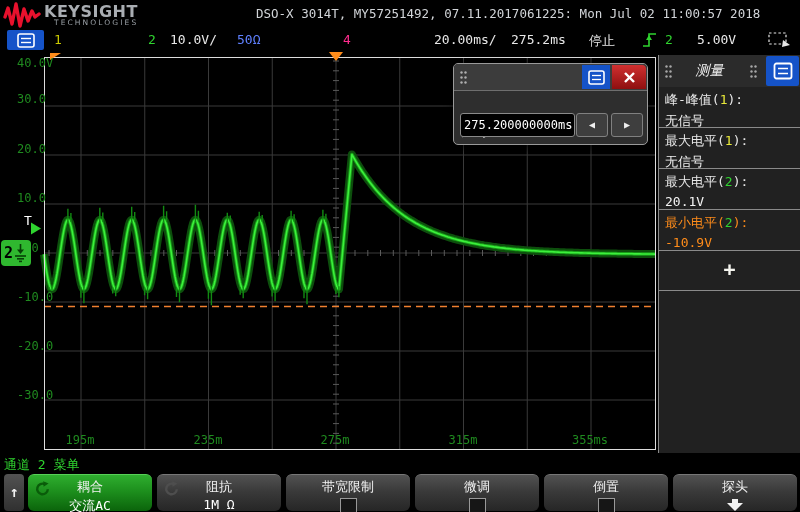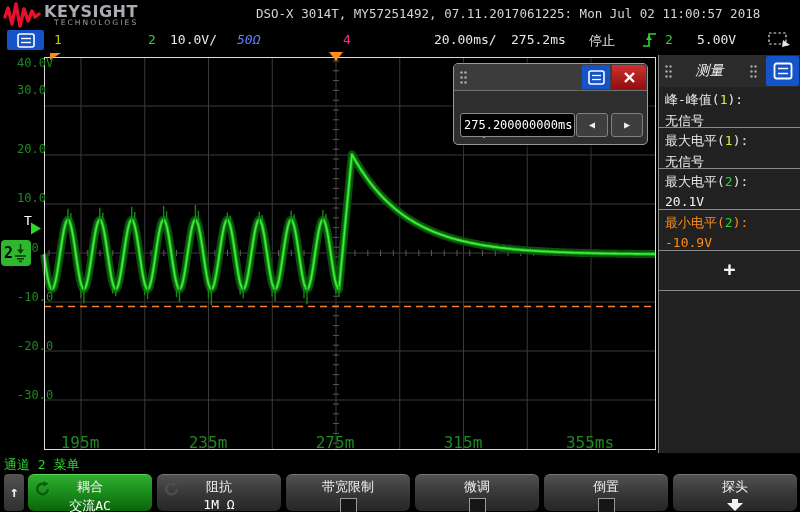--- a/index.html
+++ b/index.html
@@ -11,25 +11,25 @@
   .brand{position:absolute;left:44px;top:2px;color:#a9adb2;font-family:"DejaVu Sans",sans-serif;
          font-weight:bold;font-size:16px;letter-spacing:.5px;}
   .brand-sub{position:absolute;left:45px;top:18px;color:#9aa0a6;font-family:"DejaVu Sans",sans-serif;
          font-size:7.5px;letter-spacing:2.1px;margin-left:9px;}
   .sys-title{position:absolute;left:256px;top:6px;color:#d2d5d9;font-size:12.5px;white-space:pre;}
   
   .toolbar{position:absolute;left:0;top:28px;width:800px;height:25px;background:#000;color:#e8e8e8;font-size:13px;}
   .tb{position:absolute;top:4px;white-space:pre;}
   .menu-btn{position:absolute;left:7px;top:2px;width:37px;height:20px;background:#1553c8;border-radius:2px;
             display:flex;align-items:center;justify-content:center;}
-  .ch1{color:#c9c900;} .ch2g{color:#2fd42f;} .imp{color:#5f80ff;font-style:italic;} .ch4{color:#ff2b8d;}
+  .ch1{color:#c9c900;} .ch2g{color:#2fd42f;} .imp{color:#5f80ff;} .ch4{color:#ff2b8d;}
   
   #plot-svg{position:absolute;left:0;top:0;z-index:1;}
   .ylab{position:absolute;left:17px;color:#1f8a1f;font-size:12px;z-index:2;white-space:pre;}
-  .xlab{position:absolute;top:433px;color:#1f8a1f;font-size:16px;z-index:2;transform:translateX(-50%);}
+  .xlab{position:absolute;top:433px;color:#1f8a1f;font-size:12px;z-index:2;transform:translateX(-50%);}
   .ch-badge{position:absolute;left:1px;top:240px;width:27px;height:26px;background:#2fb82f;border-radius:4px;
             z-index:3;color:#000;font-weight:bold;font-size:15px;display:flex;align-items:center;padding-left:3px;}
   
   .mpanel{position:absolute;left:658px;top:55px;width:141px;height:398px;background:#212121;
           border-left:1px solid #8a8a8a;z-index:4;color:#e8e8e8;font-size:13px;}
   .mtitlebar{position:relative;height:32px;background:#2b2b2b;font-style:italic;}
   .mtitle{position:absolute;left:0;right:40px;top:7px;text-align:center;color:#f0f0f0;font-size:14px;}
   .mdots-l{position:absolute;left:5px;top:9px;}
   .mdots-r{position:absolute;right:42px;top:9px;}
   .mmenu-btn{position:absolute;right:1px;top:1px;width:33px;height:30px;background:#1553c8;border-radius:2px;
@@ -124,21 +124,21 @@
       <path d="M44.0 254.3L45.0 261.1L46.0 267.7L47.0 273.7L48.0 279.0L49.0 283.4L50.0 286.6L51.0 288.6L52.0 289.3L53.0 288.6L54.0 286.6L55.0 283.3L56.0 279.0L57.0 273.7L58.0 267.6L59.0 261.0L60.0 254.2L61.0 247.4L62.0 240.9L63.0 234.9L64.0 229.6L65.0 225.3L66.0 222.2L67.0 220.3L68.0 219.7L69.0 220.4L70.0 222.5L71.0 225.9L72.0 230.3L73.0 235.6L74.0 241.7L75.0 248.3L76.0 255.2L77.0 262.0L78.0 268.5L79.0 274.4L80.0 279.6L81.0 283.8L82.0 286.9L83.0 288.8L84.0 289.2L85.0 288.4L86.0 286.2L87.0 282.8L88.0 278.3L89.0 272.9L90.0 266.8L91.0 260.2L92.0 253.4L93.0 246.6L94.0 240.1L95.0 234.2L96.0 229.0L97.0 224.9L98.0 221.9L99.0 220.1L100.0 219.7L101.0 220.6L102.0 222.9L103.0 226.3L104.0 230.9L105.0 236.4L106.0 242.5L107.0 249.2L108.0 256.0L109.0 262.8L110.0 269.2L111.0 275.1L112.0 280.2L113.0 284.3L114.0 287.2L115.0 288.9L116.0 289.2L117.0 288.2L118.0 285.9L119.0 282.3L120.0 277.7L121.0 272.2L122.0 266.0L123.0 259.3L124.0 252.5L125.0 245.7L126.0 239.3L127.0 233.5L128.0 228.4L129.0 224.4L130.0 221.6L131.0 220.0L132.0 219.7L133.0 220.8L134.0 223.3L135.0 226.9L136.0 231.5L137.0 237.1L138.0 243.4L139.0 250.0L140.0 256.9L141.0 263.6L142.0 270.0L143.0 275.8L144.0 280.8L145.0 284.7L146.0 287.5L147.0 289.0L148.0 289.2L149.0 288.0L150.0 285.5L151.0 281.8L152.0 277.1L153.0 271.5L154.0 265.2L155.0 258.5L156.0 251.6L157.0 244.9L158.0 238.5L159.0 232.8L160.0 227.9L161.0 224.0L162.0 221.3L163.0 219.9L164.0 219.8L165.0 221.1L166.0 223.6L167.0 227.4L168.0 232.2L169.0 237.9L170.0 244.2L171.0 250.9L172.0 257.7L173.0 264.4L174.0 270.8L175.0 276.5L176.0 281.3L177.0 285.1L178.0 287.8L179.0 289.1L180.0 289.1L181.0 287.7L182.0 285.1L183.0 281.3L184.0 276.4L185.0 270.7L186.0 264.4L187.0 257.6L188.0 250.8L189.0 244.1L190.0 237.8L191.0 232.1L192.0 227.3L193.0 223.6L194.0 221.1L195.0 219.8L196.0 219.9L197.0 221.3L198.0 224.0L199.0 227.9L200.0 232.9L201.0 238.6L202.0 245.0L203.0 251.7L204.0 258.6L205.0 265.3L206.0 271.5L207.0 277.1L208.0 281.9L209.0 285.5L210.0 288.0L211.0 289.2L212.0 289.0L213.0 287.5L214.0 284.7L215.0 280.7L216.0 275.7L217.0 269.9L218.0 263.5L219.0 256.8L220.0 249.9L221.0 243.3L222.0 237.0L223.0 231.5L224.0 226.8L225.0 223.2L226.0 220.8L227.0 219.7L228.0 220.0L229.0 221.6L230.0 224.5L231.0 228.5L232.0 233.5L233.0 239.4L234.0 245.8L235.0 252.6L236.0 259.4L237.0 266.1L238.0 272.3L239.0 277.8L240.0 282.4L241.0 285.9L242.0 288.2L243.0 289.2L244.0 288.9L245.0 287.2L246.0 284.3L247.0 280.2L248.0 275.1L249.0 269.2L250.0 262.7L251.0 255.9L252.0 249.1L253.0 242.5L254.0 236.3L255.0 230.8L256.0 226.3L257.0 222.8L258.0 220.6L259.0 219.7L260.0 220.1L261.0 221.9L262.0 224.9L263.0 229.1L264.0 234.2L265.0 240.2L266.0 246.7L267.0 253.4L268.0 260.3L269.0 266.9L270.0 273.0L271.0 278.4L272.0 282.9L273.0 286.3L274.0 288.4L275.0 289.3L276.0 288.7L277.0 286.9L278.0 283.8L279.0 279.6L280.0 274.4L281.0 268.4L282.0 261.9L283.0 255.1L284.0 248.2L285.0 241.7L286.0 235.6L287.0 230.2L288.0 225.8L289.0 222.5L290.0 220.4L291.0 219.7L292.0 220.3L293.0 222.2L294.0 225.4L295.0 229.7L296.0 234.9L297.0 240.9L298.0 247.5L299.0 254.3L300.0 261.1L301.0 267.7L302.0 273.7L303.0 279.0L304.0 283.4L305.0 286.6L306.0 288.6L307.0 289.3L308.0 288.6L309.0 286.6L310.0 283.3L311.0 279.0L312.0 273.7L313.0 267.6L314.0 261.0L315.0 254.2L316.0 247.4L317.0 240.9L318.0 234.9L319.0 229.6L320.0 225.3L321.0 222.2L322.0 220.3L323.0 219.7L324.0 220.4L325.0 222.5L326.0 225.9L327.0 230.3L328.0 235.6L329.0 241.7L330.0 248.3L331.0 255.2L332.0 262.0L333.0 268.5L334.0 274.4L335.0 279.6L336.0 283.8L337.0 286.9L338.0 288.8L339.0 289.2L351.9 154.5L352.0 154.6L354.0 158.2L356.0 161.6L358.0 164.9L360.0 168.1L362.0 171.2L364.0 174.1L366.0 177.0L368.0 179.8L370.0 182.4L372.0 185.0L374.0 187.5L376.0 189.9L378.0 192.2L380.0 194.4L382.0 196.5L384.0 198.6L386.0 200.6L388.0 202.5L390.0 204.3L392.0 206.1L394.0 207.9L396.0 209.5L398.0 211.1L400.0 212.7L402.0 214.1L404.0 215.6L406.0 217.0L408.0 218.3L410.0 219.6L412.0 220.8L414.0 222.0L416.0 223.2L418.0 224.3L420.0 225.4L422.0 226.4L424.0 227.4L426.0 228.4L428.0 229.3L430.0 230.2L432.0 231.1L434.0 231.9L436.0 232.7L438.0 233.5L440.0 234.2L442.0 234.9L444.0 235.6L446.0 236.3L448.0 237.0L450.0 237.6L452.0 238.2L454.0 238.8L456.0 239.3L458.0 239.9L460.0 240.4L462.0 240.9L464.0 241.4L466.0 241.8L468.0 242.3L470.0 242.7L472.0 243.1L474.0 243.5L476.0 243.9L478.0 244.3L480.0 244.7L482.0 245.0L484.0 245.4L486.0 245.7L488.0 246.0L490.0 246.3L492.0 246.6L494.0 246.9L496.0 247.1L498.0 247.4L500.0 247.7L502.0 247.9L504.0 248.1L506.0 248.4L508.0 248.6L510.0 248.8L512.0 249.0L514.0 249.2L516.0 249.4L518.0 249.5L520.0 249.7L522.0 249.9L524.0 250.1L526.0 250.2L528.0 250.4L530.0 250.5L532.0 250.7L534.0 250.8L536.0 250.9L538.0 251.0L540.0 251.2L542.0 251.3L544.0 251.4L546.0 251.5L548.0 251.6L550.0 251.7L552.0 251.8L554.0 251.9L556.0 252.0L558.0 252.1L560.0 252.2L562.0 252.3L564.0 252.3L566.0 252.4L568.0 252.5L570.0 252.6L572.0 252.6L574.0 252.7L576.0 252.8L578.0 252.8L580.0 252.9L582.0 252.9L584.0 253.0L586.0 253.0L588.0 253.1L590.0 253.1L592.0 253.2L594.0 253.2L596.0 253.3L598.0 253.3L600.0 253.4L602.0 253.4L604.0 253.4L606.0 253.5L608.0 253.5L610.0 253.5L612.0 253.6L614.0 253.6L616.0 253.6L618.0 253.7L620.0 253.7L622.0 253.7L624.0 253.8L626.0 253.8L628.0 253.8L630.0 253.8L632.0 253.8L634.0 253.9L636.0 253.9L638.0 253.9L640.0 253.9L642.0 254.0L644.0 254.0L646.0 254.0L648.0 254.0L650.0 254.0L652.0 254.0L654.0 254.1L656.0 254.1" stroke="#3df03d" stroke-width="1.6" fill="none" stroke-linejoin="round"></path>
       <path d="M52.0 290.26V286.26M49.0 289.86V287.26M67.9 208.68V222.68M70.9 213.08V221.68M83.9 303.26V286.26M80.9 297.65999999999997V287.26M99.8 207.68V222.68M102.8 212.48000000000002V221.68M115.7 296.26V286.26M112.7 293.46V287.26M131.7 206.68V222.68M134.7 211.88V221.68M147.6 299.26V286.26M144.6 295.26V287.26M163.6 205.68V222.68M166.6 211.28V221.68M179.5 302.26V286.26M176.5 297.06V287.26M195.4 204.68V222.68M198.4 210.68V221.68M211.4 305.26V286.26M208.4 298.86V287.26M227.3 212.68V222.68M230.3 215.48000000000002V221.68M243.2 298.26V286.26M240.2 294.65999999999997V287.26M259.2 211.68V222.68M262.2 214.88V221.68M275.1 301.26V286.26M272.1 296.46V287.26M291.1 210.68V222.68M294.1 214.28V221.68M307.0 304.26V286.26M304.0 298.26V287.26M322.9 209.68V222.68M325.9 213.68V221.68M338.9 297.26V286.26M335.9 294.06V287.26" stroke="#128a12" stroke-width="1.4" fill="none"></path>
       <rect x="44.5" y="57.5" width="611" height="392" stroke="#dddddd" stroke-width="1" fill="none"></rect>
       <polygon points="329,52 343,52 336,61" fill="#ff8c1a"></polygon>
       <polygon points="50,53 61,53 50,60" fill="#ff8c1a"></polygon>
       <text x="24" y="224.5" fill="#ffffff" font-size="13" font-family="DejaVu Sans Mono, monospace">T</text>
       <polygon points="31,222.5 31,234.5 41,228.5" fill="#2fd42f"></polygon>
     </svg>
 
   <span class="ylab" style="top:56px">40.0V</span>
-  <span class="ylab" style="top:83px">30.0</span>
+  <span class="ylab" style="top:92px">30.0</span>
   <span class="ylab" style="top:142px">20.0</span>
   <span class="ylab" style="top:191px">10.0</span>
   <span class="ylab" style="top:241px">0.0</span>
   <span class="ylab" style="top:290px">-10.0</span>
   <span class="ylab" style="top:339px">-20.0</span>
   <span class="ylab" style="top:388px">-30.0</span>
 
   <span class="xlab" style="left:80px">195m</span>
   <span class="xlab" style="left:208px">235m</span>
   <span class="xlab" style="left:335px">275m</span>

